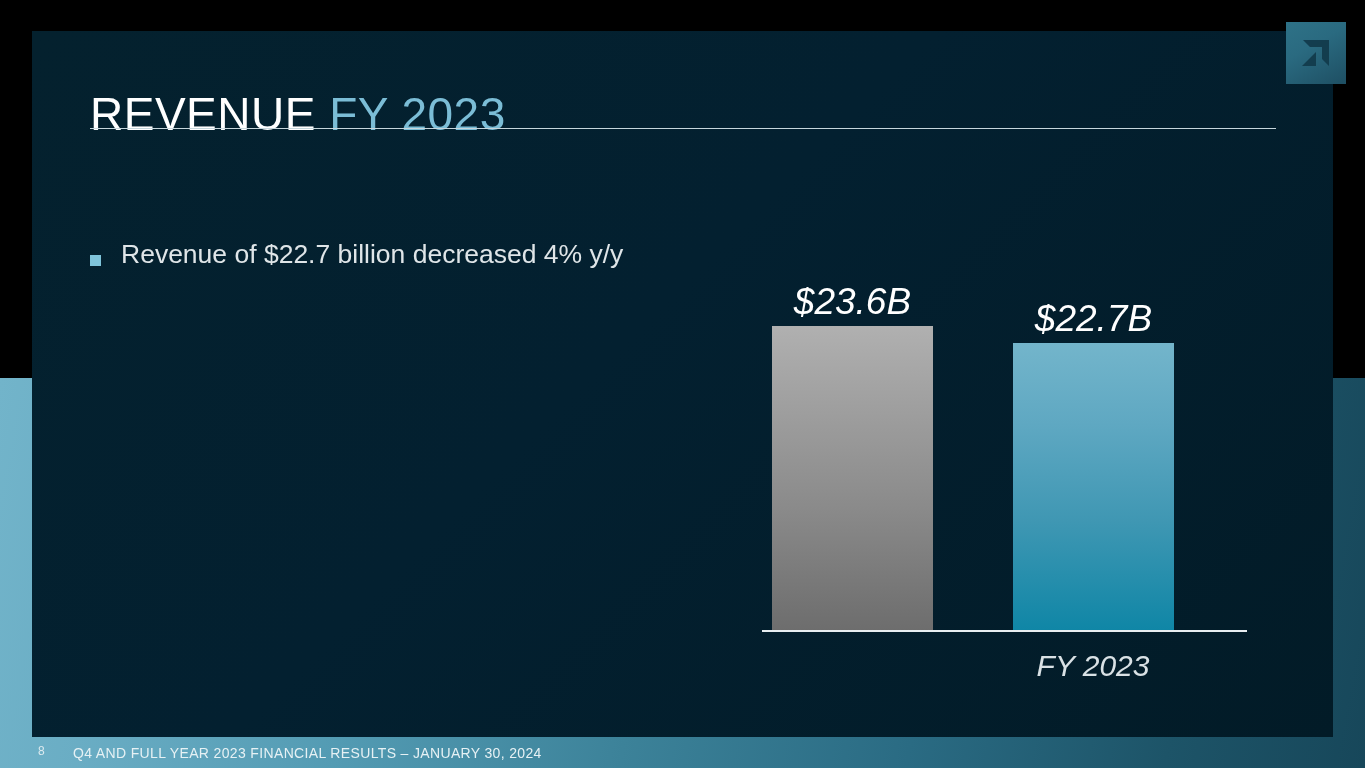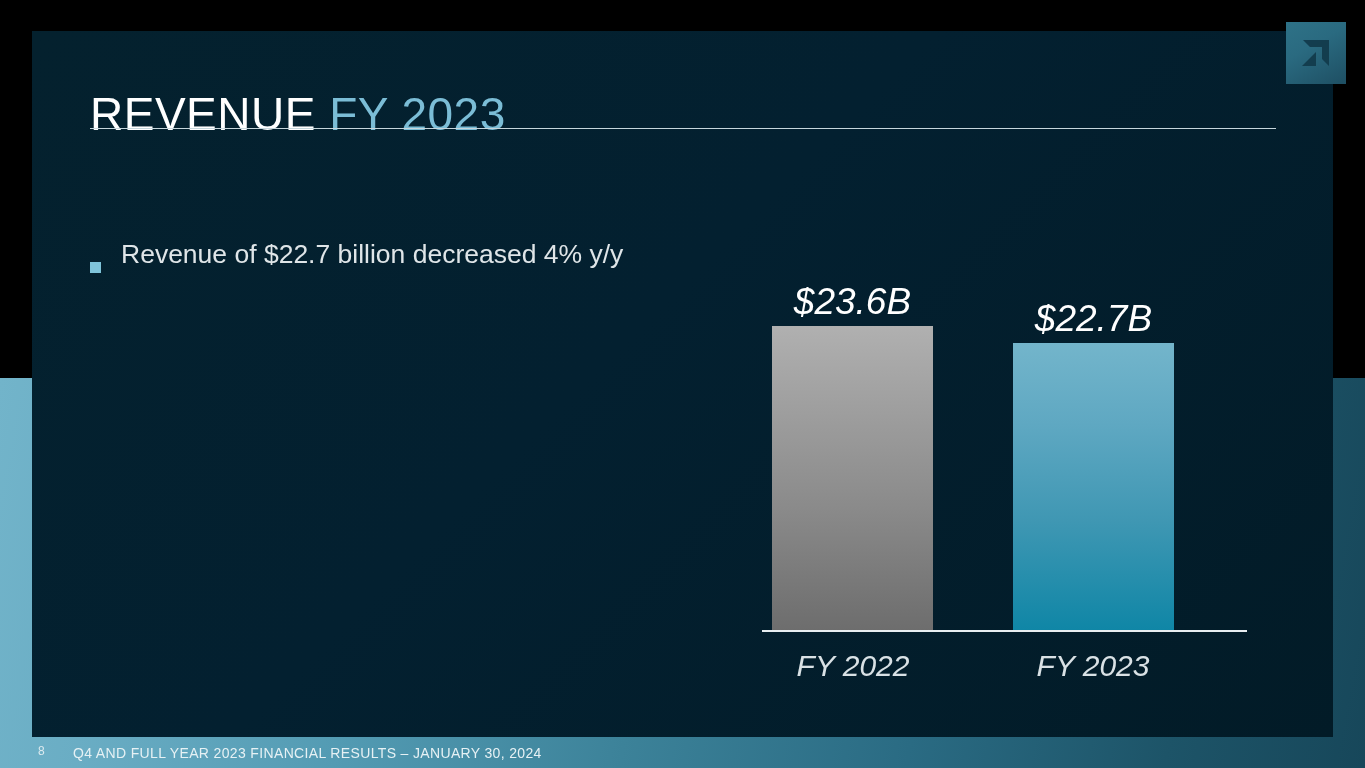--- a/index.html
+++ b/index.html
@@ -107,21 +107,21 @@
 
   
   .bullets {
     position: absolute;
     left: 58px;
     top: 204px;
     width: 660px;
   }
   .bullet-row {
     display: flex;
-    align-items: flex-end;
+    align-items: center;
     margin-bottom: 18px;
   }
   .bullet-marker {
     width: 11px;
     height: 11px;
     background: #7fc4da;
     flex: 0 0 auto;
     margin-top: 13px;
     margin-right: 20px;
   }
@@ -265,21 +265,20 @@
         <div class="bar bar-0"></div>
       </div>
 
       <div class="bar-slot slot-1">
         <span class="bar-value v1">$22.7B</span>
         <div class="bar bar-1"></div>
       </div>
 
       <div class="axis-line"></div>
 
-      <span class="cat-label c0">FY 2022</span>
       <span class="cat-label c1">FY 2023</span>
     </div>
 
   </div>
 
   <div class="logo">
     <svg width="60" height="62" viewBox="0 0 60 62" aria-hidden="true">
       <path d="M17 18 L43 18 L43 44 L36 37 L36 25 L24 25 Z" fill="#123b4c" opacity="0.95"></path>
       <path d="M30 30 L30 44 L16 44 Z" fill="#123b4c" opacity="0.95"></path>
     </svg>

